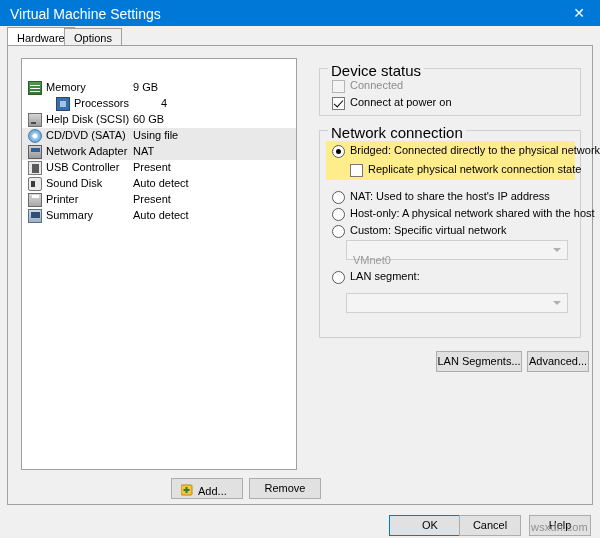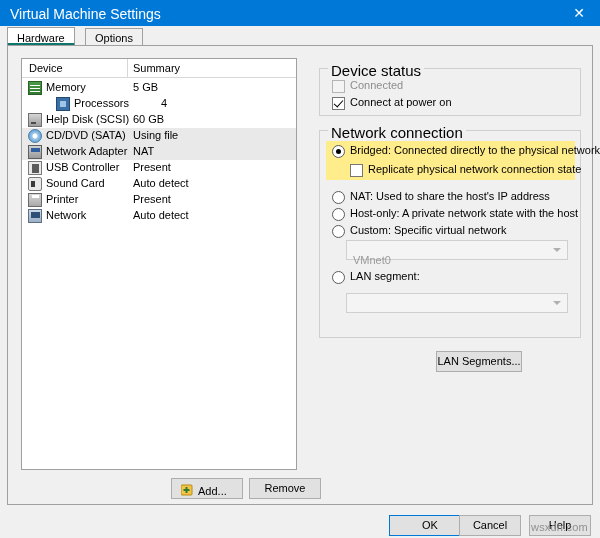--- a/index.html
+++ b/index.html
@@ -67,27 +67,27 @@
     line-height: 18px;
     padding: 0 9px;
     font-size: 11px;
     box-sizing: border-box;
     border: 1px solid #a0a0a0;
     background: #f0f0f0;
     color: #000;
   }
   .tab.active {
     background: #ffffff;
-    border-bottom: 4px solid #0f766e;
+    border-bottom: 1px solid #0f766e;
     top: -1px;
     height: 20px;
     line-height: 20px;
   }
   .tab.t1 { left: 0; }
-  .tab.t2 { left: 57px; margin-left: 21px; }
+  .tab.t2 { left: 57px; }
   
   .body-panel {
     position: absolute;
     left: 7px;
     top: 45px;
     width: 586px;
     height: 460px;
     background: #f0f0f0;
     border: 1px solid #a0a0a0;
     border-top: 1px solid #a0a0a0;
@@ -396,32 +396,27 @@
   </div>
 
   <div class="tabstrip">
     <div class="tab t1 active">Hardware</div>
     <div class="tab t2">Options</div>
   </div>
 
   <div class="body-panel">
 
     <div class="devlist">
-      <div class="devlist-header">
-        <div class="col c1">Device</div>
-        <div class="sep"></div>
-        <div class="col c2">Summary</div>
-      </div>
 
       <div class="devrow" style="top:21px;">
         <span class="icon">
             <span class="ic ic-mem"></span>
           </span>
         <span class="name">Memory</span>
-        <span class="summary">5 GB</span>
+        <span class="summary">9 GB</span>
       </div>
       <div class="devrow" style="top:37px;margin-left:28px;">
         <span class="icon">
             <span class="ic ic-cpu"></span>
           </span>
         <span class="name">Processors</span>
         <span class="summary">4</span>
       </div>
       <div class="devrow" style="top:53px;">
         <span class="icon">
@@ -448,35 +443,35 @@
         <span class="icon">
             <span class="ic ic-usb"></span>
           </span>
         <span class="name">USB Controller</span>
         <span class="summary">Present</span>
       </div>
       <div class="devrow" style="top:117px;">
         <span class="icon">
             <span class="ic ic-snd"></span>
           </span>
-        <span class="name">Sound Card</span>
+        <span class="name">Sound Disk</span>
         <span class="summary">Auto detect</span>
       </div>
       <div class="devrow" style="top:133px;">
         <span class="icon">
             <span class="ic ic-prn"></span>
           </span>
         <span class="name">Printer</span>
         <span class="summary">Present</span>
       </div>
       <div class="devrow" style="top:149px;">
         <span class="icon">
             <span class="ic ic-dsp"></span>
           </span>
-        <span class="name">Network</span>
+        <span class="name">Summary</span>
         <span class="summary">Auto detect</span>
       </div>
     </div>
 
     <div class="btn btn-add">
       <span class="plus-icon">
         <svg width="12" height="12" viewBox="0 0 12 12">
           <rect x="0" y="1" width="11" height="10" rx="1" fill="#f6c445" stroke="#b58b12"></rect>
           <rect x="4.5" y="3" width="2" height="6" fill="#2e7d32"></rect>
           <rect x="2.5" y="5" width="6" height="2" fill="#2e7d32"></rect>
@@ -512,21 +507,21 @@
         <span class="box"></span>
         <span class="lbl">Replicate physical network connection state</span>
       </div>
 
       <div class="rad" style="left:12px;top:60px;">
         <span class="circ"></span>
         <span class="lbl">NAT: Used to share the host's IP address</span>
       </div>
       <div class="rad" style="left:12px;top:77px;">
         <span class="circ"></span>
-        <span class="lbl">Host-only: A private network state with the host</span>
+        <span class="lbl">Host-only: A physical network shared with the host</span>
       </div>
       <div class="rad" style="left:12px;top:94px;">
         <span class="circ"></span>
         <span class="lbl">Custom: Specific virtual network</span>
       </div>
 
       <div class="combo" style="left:26px;top:109px;width:222px;">
         <span class="val">VMnet0</span>
         <span class="arrow"></span>
       </div>
@@ -536,20 +531,21 @@
         <span class="lbl">LAN segment:</span>
       </div>
 
       <div class="combo" style="left:26px;top:162px;width:222px;">
         <span class="val"></span>
         <span class="arrow"></span>
       </div>
     </div>
 
     <div class="btn btn-lan">LAN Segments...</div>
+    <div class="btn btn-adv">Advanced...</div>
 
   </div>
 
   <div class="btn btn-ok">OK</div>
   <div class="btn btn-cancel">Cancel</div>
   <div class="btn btn-help">Help</div>
   <div class="watermark">wsxdn.com</div>
 
 </div>
 

